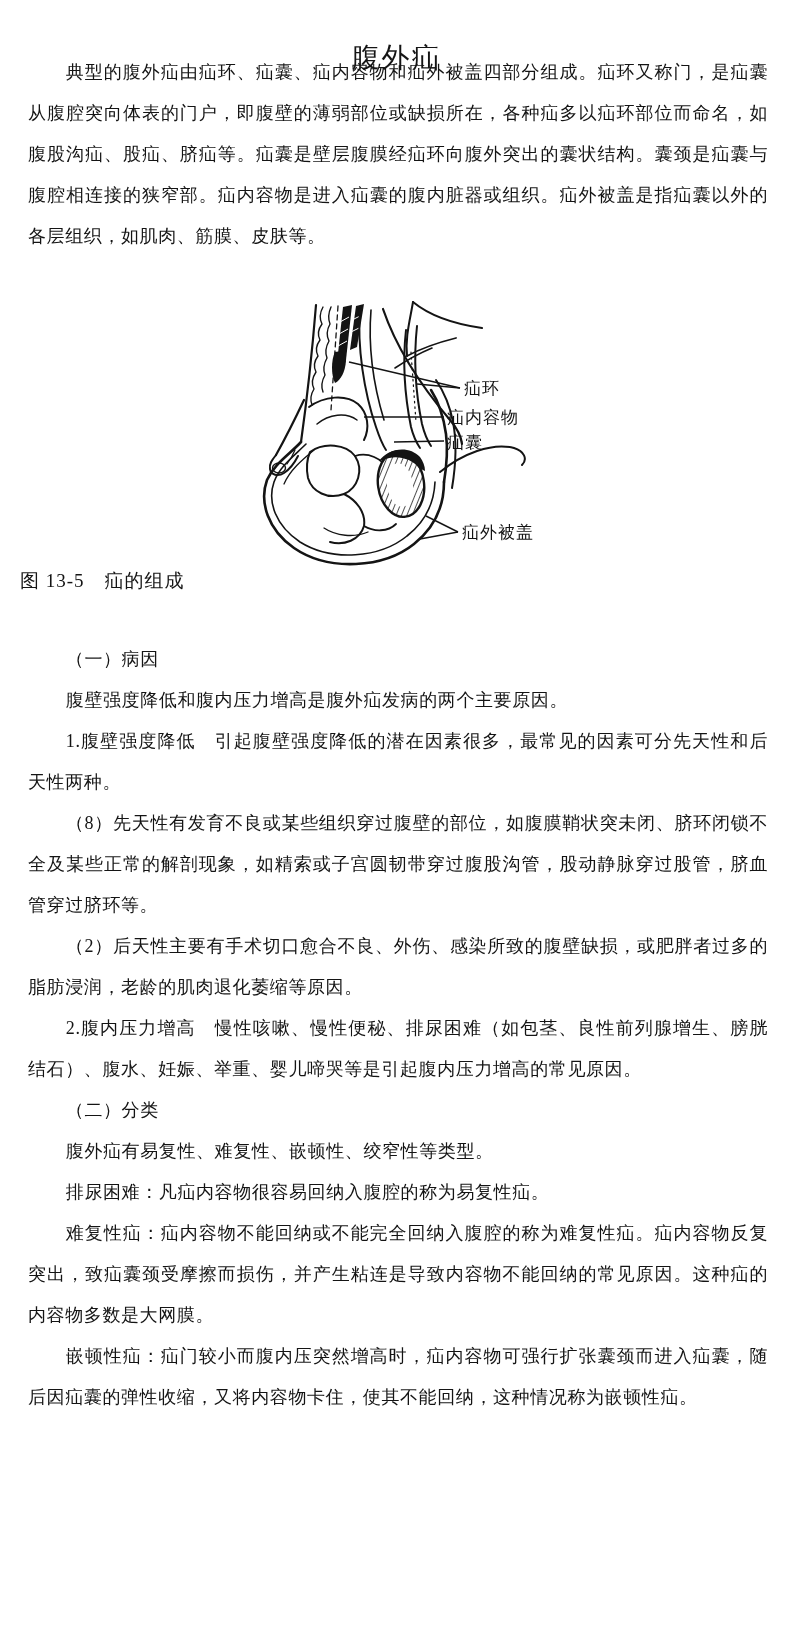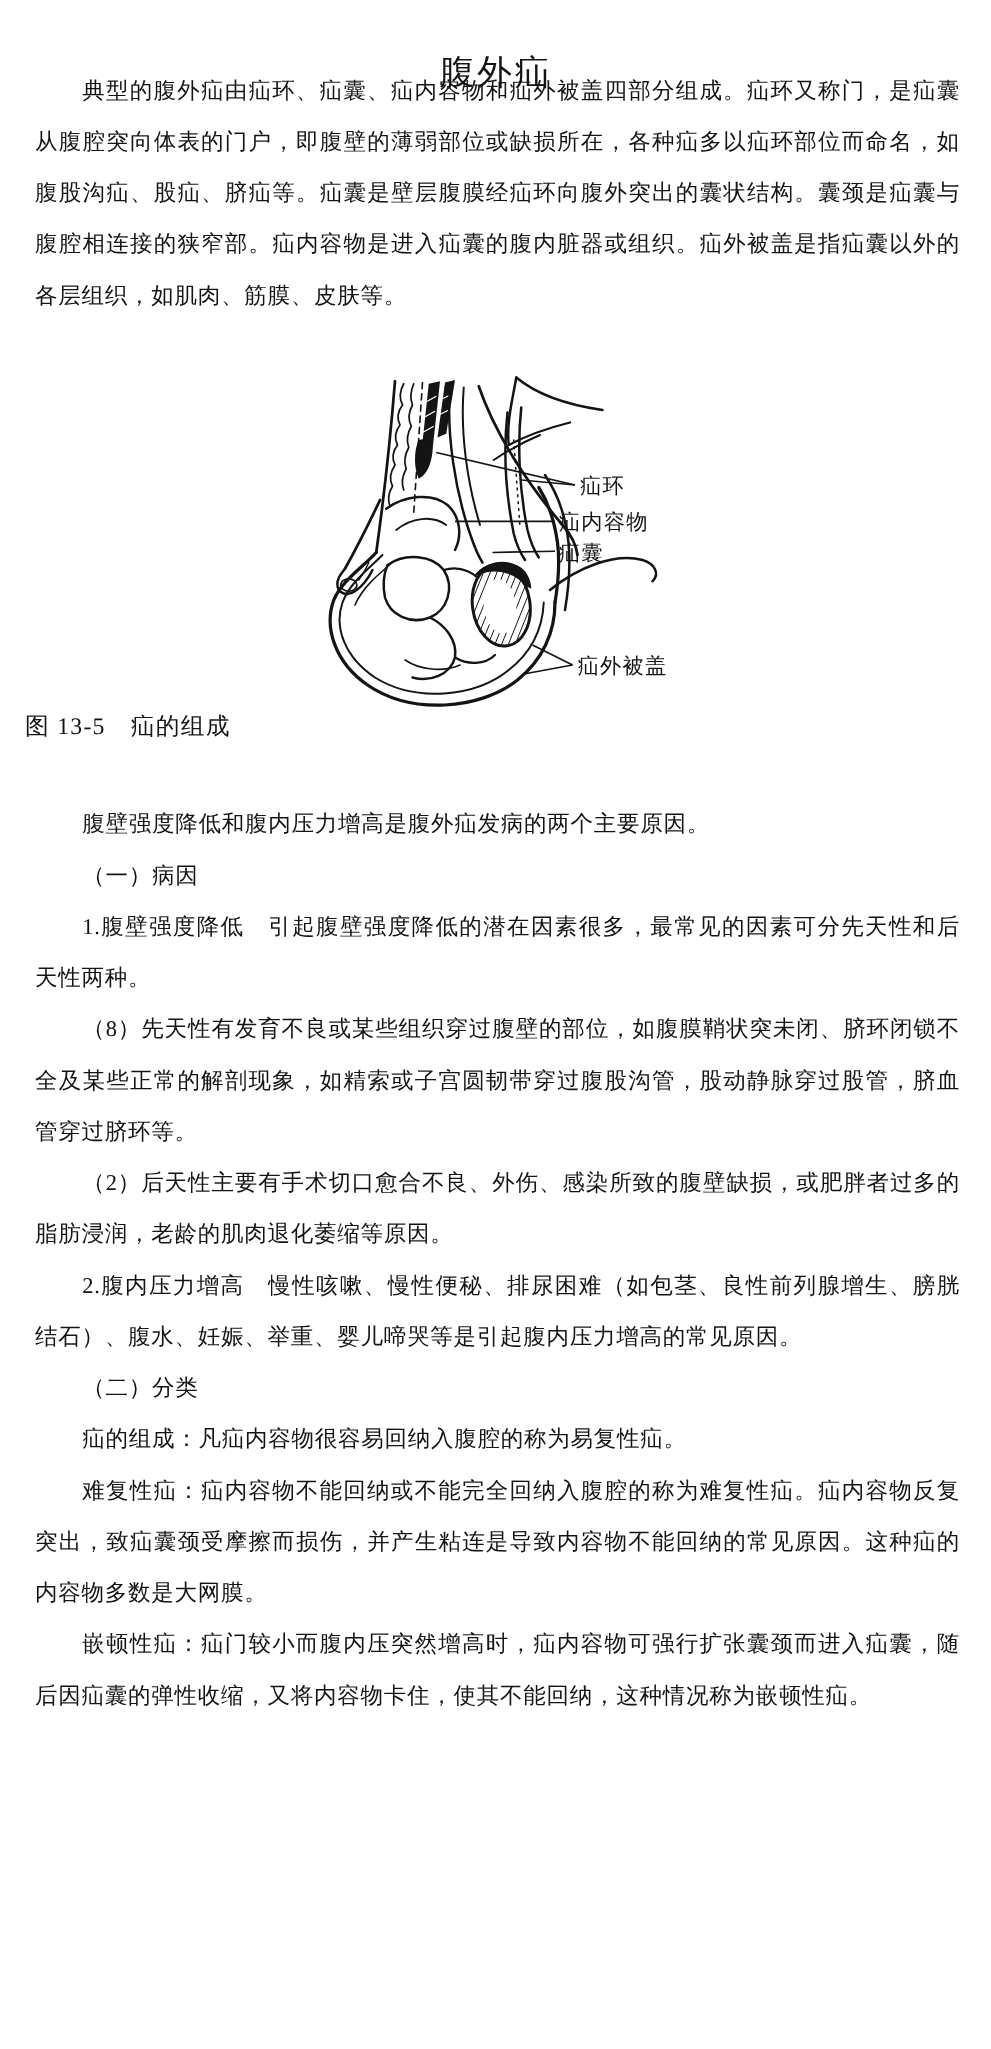--- a/index.html
+++ b/index.html
@@ -122,25 +122,26 @@
       <text x="210" y="102">疝环</text>
       <text x="193" y="131">疝内容物</text>
       <text x="193" y="156">疝囊</text>
       <text x="208" y="246">疝外被盖</text>
     </svg>
   </div>
 
   <div id="figcaption" class="abs">图 13-5　疝的组成</div>
 
   <div id="content" class="abs bodytext">
+    <p class="indent">（一）病因</p>
     <p class="indent">腹壁强度降低和腹内压力增高是腹外疝发病的两个主要原因。</p>
-    <p class="indent">（一）病因</p>
     <p class="indent">1.腹壁强度降低　引起腹壁强度降低的潜在因素很多，最常见的因素可分先天性和后天性两种。</p>
     <p class="indent">（8）先天性有发育不良或某些组织穿过腹壁的部位，如腹膜鞘状突未闭、脐环闭锁不全及某些正常的解剖现象，如精索或子宫圆韧带穿过腹股沟管，股动静脉穿过股管，脐血管穿过脐环等。</p>
     <p class="indent">（2）后天性主要有手术切口愈合不良、外伤、感染所致的腹壁缺损，或肥胖者过多的脂肪浸润，老龄的肌肉退化萎缩等原因。</p>
     <p class="indent">2.腹内压力增高　慢性咳嗽、慢性便秘、排尿困难（如包茎、良性前列腺增生、膀胱结石）、腹水、妊娠、举重、婴儿啼哭等是引起腹内压力增高的常见原因。</p>
     <p class="indent">（二）分类</p>
-    <p class="indent">疝的组成：凡疝内容物很容易回纳入腹腔的称为易复性疝。</p>
+    <p class="indent">腹外疝有易复性、难复性、嵌顿性、绞窄性等类型。</p>
+    <p class="indent">排尿困难：凡疝内容物很容易回纳入腹腔的称为易复性疝。</p>
     <p class="indent">难复性疝：疝内容物不能回纳或不能完全回纳入腹腔的称为难复性疝。疝内容物反复突出，致疝囊颈受摩擦而损伤，并产生粘连是导致内容物不能回纳的常见原因。这种疝的内容物多数是大网膜。</p>
     <p class="indent">嵌顿性疝：疝门较小而腹内压突然增高时，疝内容物可强行扩张囊颈而进入疝囊，随后因疝囊的弹性收缩，又将内容物卡住，使其不能回纳，这种情况称为嵌顿性疝。</p>
   </div>
 
 </div>
 
 </body></html>

